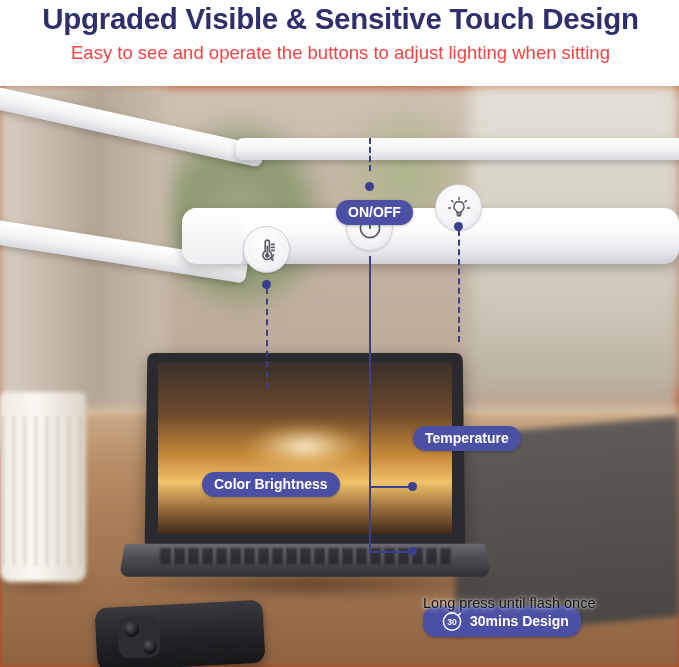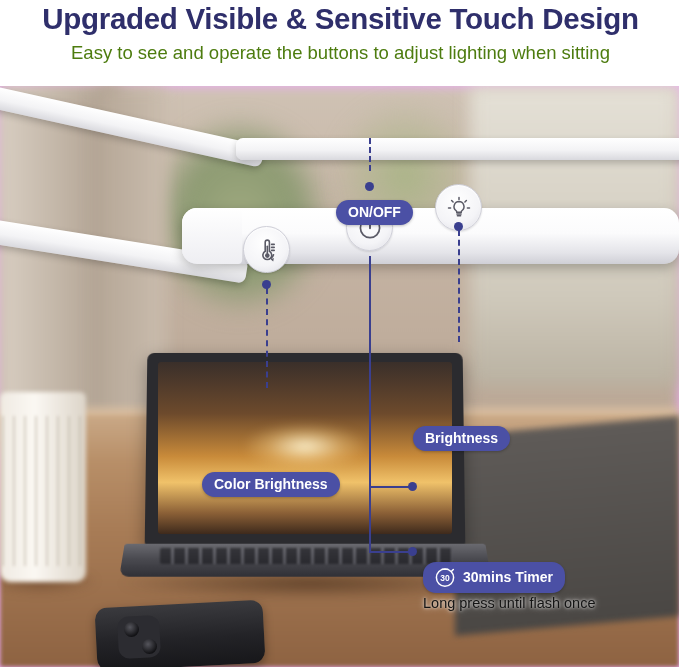--- a/index.html
+++ b/index.html
@@ -36,32 +36,32 @@
     letter-spacing: -0.3px;
     white-space: nowrap;
     line-height: 38px;
   }
   #subhead {
     position: absolute;
     left: 0; top: 40px;
     width: 679px;
     text-align: center;
     font-size: 18.5px;
-    color: #4d7c0f;
+    color: #ef4444;
     white-space: nowrap;
     line-height: 26px;
   }
 
   
   #photo {
     position: absolute;
     left: 0; top: 86px;
     width: 679px; height: 581px;
     overflow: hidden;
-    background: #f0abfc;
+    background: #c2410c;
   }
 
   
   .bg-wall {
     position: absolute; left: 0; top: 0; width: 679px; height: 360px;
     background: linear-gradient(180deg, #cfc2b4 0%, #c5b4a4 40%, #b9a694 100%);
     filter: blur(6px);
   }
   .bg-curtain {
     position: absolute; left: 0; top: 0; width: 120px; height: 360px;
@@ -276,24 +276,25 @@
     border-radius: 13px;
     font-size: 14px;
     font-weight: bold;
     padding: 4px 12px 5px 12px;
     white-space: nowrap;
     z-index: 20;
     box-shadow: 0 1px 3px rgba(0,0,0,0.25);
     line-height: 16px;
   }
   .label.with-icon {
-    padding-left: 11px;
+    padding-left: 18px;
     display: flex;
     align-items: center;
     gap: 7px;
+    margin-top: 44px;
   }
   .label .lbl-ico {
     display: inline-flex;
     width: 22px; height: 22px;
     align-items: center; justify-content: center;
     flex: 0 0 auto;
   }
   .note {
     position: absolute;
     color: #141414;
@@ -405,36 +406,36 @@
     <div class="lead-solid-h" style="left:369px; top:400px; width:44px;"></div>
     <div class="lead-solid-h" style="left:369px; top:465px; width:44px;"></div>
     <div class="dot" style="left:408px; top:396px;"></div>
     <div class="dot" style="left:408px; top:461px;"></div>
 
     <div class="label" id="lbl-onoff">
       <span>ON/OFF</span>
     </div>
 
     <div class="label" id="lbl-bright">
-      <span>Brightness</span>
+      <span>Temperature</span>
     </div>
 
     <div class="label" id="lbl-temp">
       <span>Color Brightness</span>
     </div>
 
     <div class="label with-icon" id="lbl-timer">
       <span class="lbl-ico">
         <svg width="22" height="22" viewBox="0 0 22 22">
           <circle cx="11" cy="11.6" r="8.6" fill="none" stroke="#ffffff" stroke-width="1.5"></circle>
           <path d="M8.2 3.2h5.6" stroke="#ffffff" stroke-width="1.6" stroke-linecap="round" fill="none"></path>
           <path d="M17.6 5.2l1.7-1.7" stroke="#ffffff" stroke-width="1.5" stroke-linecap="round" fill="none"></path>
           <text x="11" y="15" font-family="Liberation Sans, sans-serif" font-size="8.5" font-weight="bold" fill="#ffffff" text-anchor="middle">30</text>
         </svg>
       </span>
-      <span>30mins Timer</span>
+      <span>30mins Design</span>
     </div>
 
 
     <div class="note" id="note-timer">Long press until flash once</div>
 
   </div>
 </div>
 
 </body></html>

